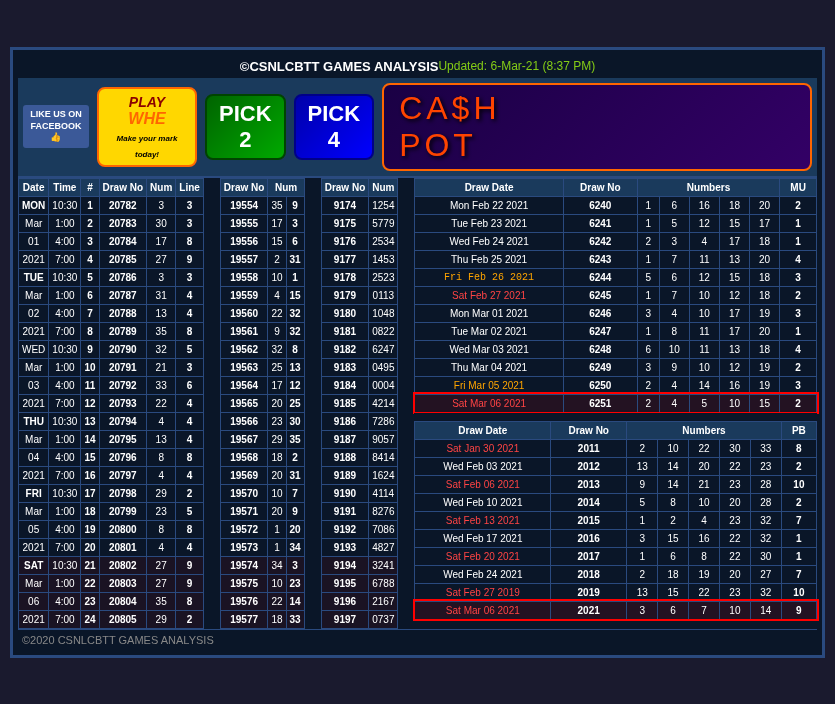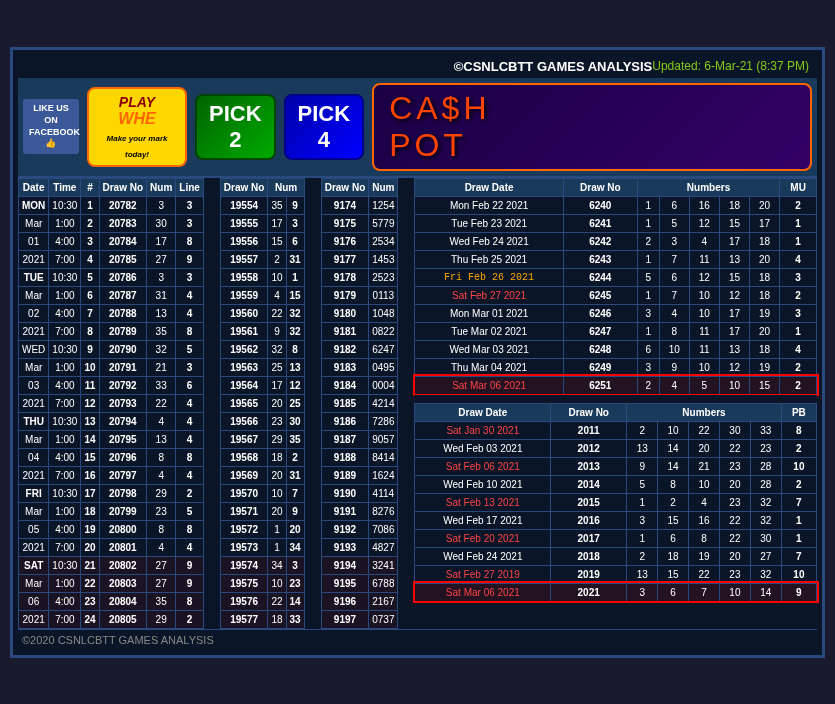--- a/index.html
+++ b/index.html
@@ -13,21 +13,21 @@
       padding: 10px;
     }
     .main-container {
       background: #0a1628;
       border: 3px solid #2a4a7f;
       width: 820px;
       padding: 5px;
     }
     .header {
       display: flex;
-      justify-content: flex-end;
+      justify-content: center;
       align-items: center;
       padding: 4px 8px;
       background: #0a1628;
     }
     .header-left {
       color: white;
       font-size: 13px;
       font-weight: bold;
     }
     .header-right {
@@ -43,21 +43,21 @@
       border-bottom: 2px solid #2a4a7f;
     }
     .facebook-logo {
       background: #3b5998;
       color: white;
       font-size: 9px;
       font-weight: bold;
       padding: 4px 6px;
       text-align: center;
       border-radius: 3px;
-      width: 56px;
+      width: 66px;
       line-height: 1.3;
     }
     .playwhe-logo {
       background: #ffd700;
       color: #8b0000;
       font-size: 14px;
       font-weight: 900;
       padding: 5px 10px;
       border-radius: 8px;
       font-style: italic;
@@ -766,20 +766,30 @@
             <tr>
               <td>Thu Mar 04 2021</td>
               <td class="cashpot-draw">6249</td>
               <td>3</td>
               <td>9</td>
               <td>10</td>
               <td>12</td>
               <td>19</td>
               <td class="num-red">2</td>
             </tr>
+            <tr>
+              <td style="color: rgb(255, 165, 0);">Fri Mar 05 2021</td>
+              <td class="cashpot-draw">6250</td>
+              <td>2</td>
+              <td>4</td>
+              <td>14</td>
+              <td>16</td>
+              <td>19</td>
+              <td class="num-green">3</td>
+            </tr>
             <tr style="background: rgba(180, 0, 0, 0.15); outline: red solid 2px;">
               <td style="color: rgb(255, 68, 68);">Sat Mar 06 2021</td>
               <td class="cashpot-draw">6251</td>
               <td>2</td>
               <td>4</td>
               <td>5</td>
               <td>10</td>
               <td>15</td>
               <td class="num-red">2</td>
             </tr>

